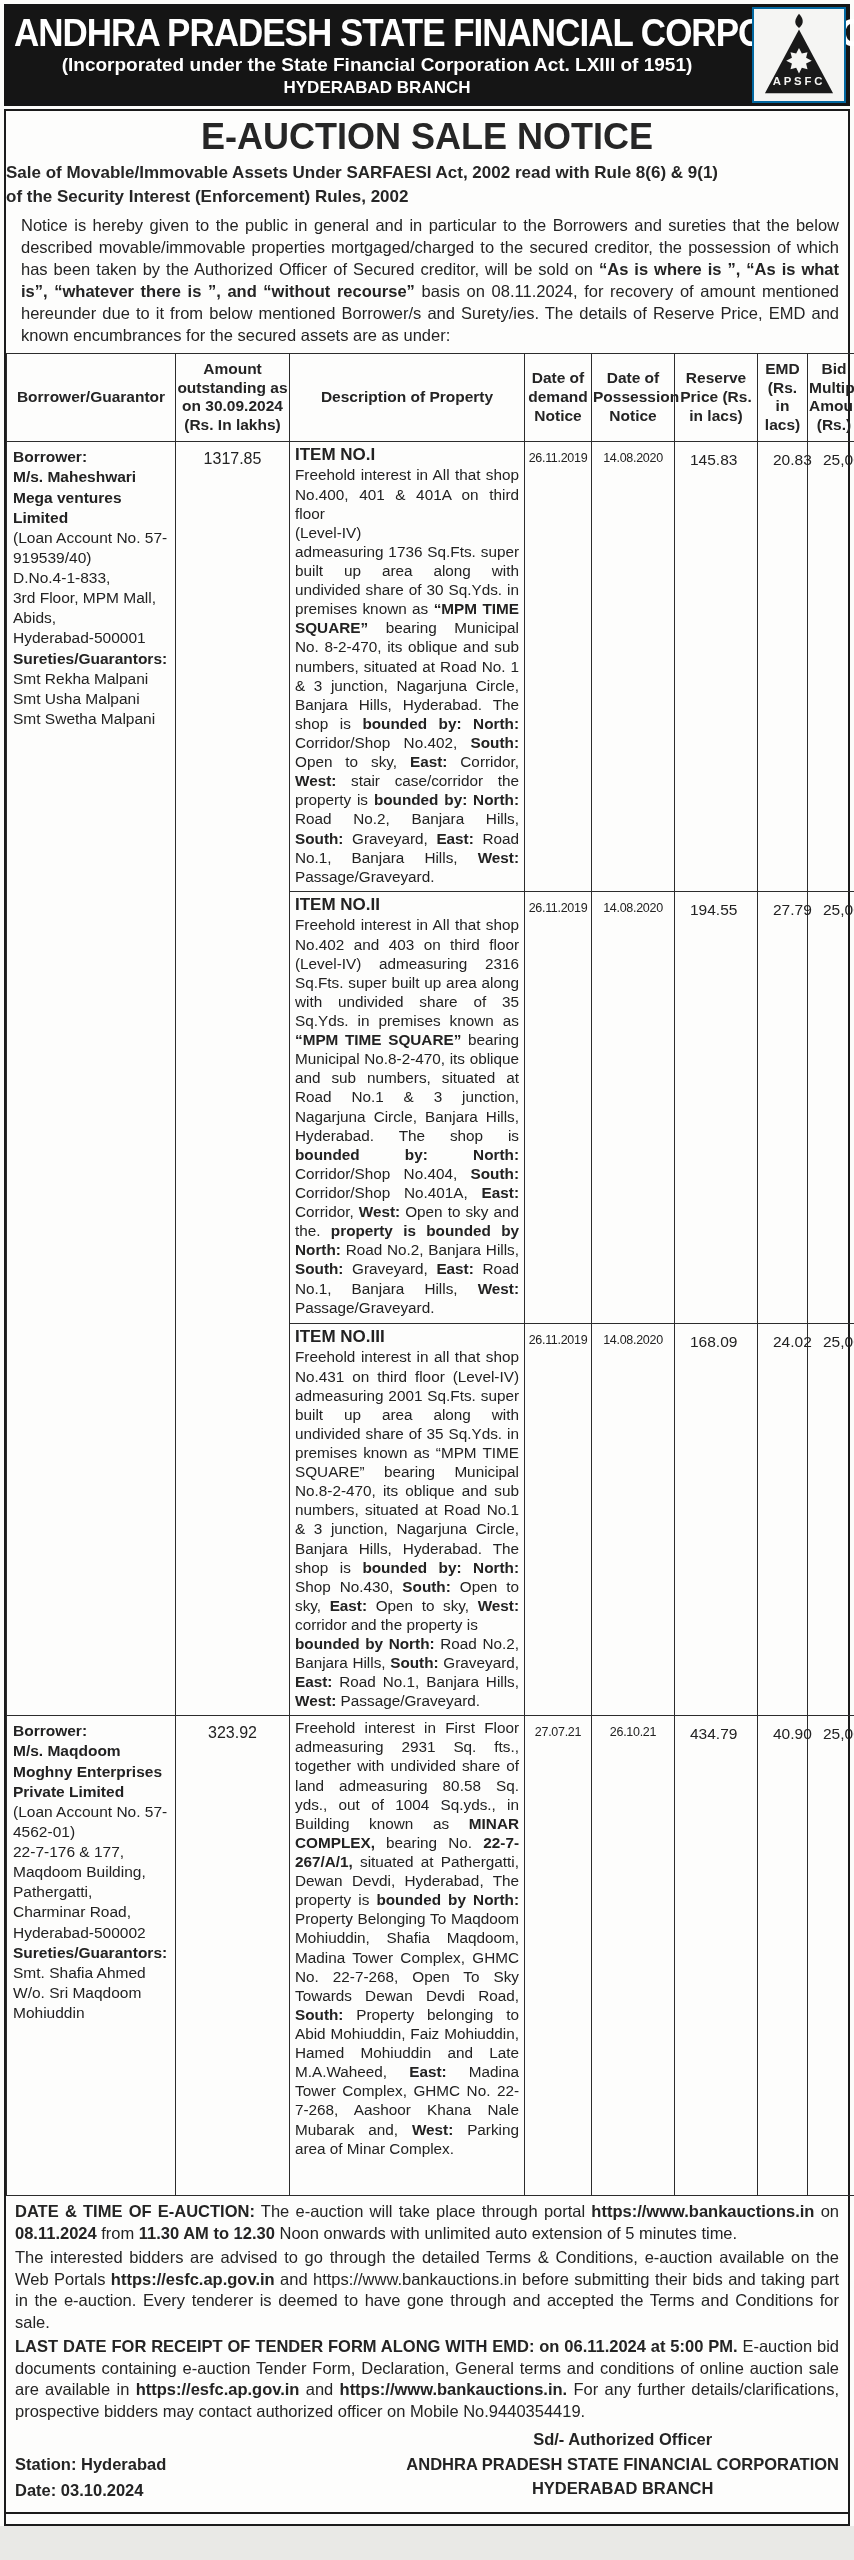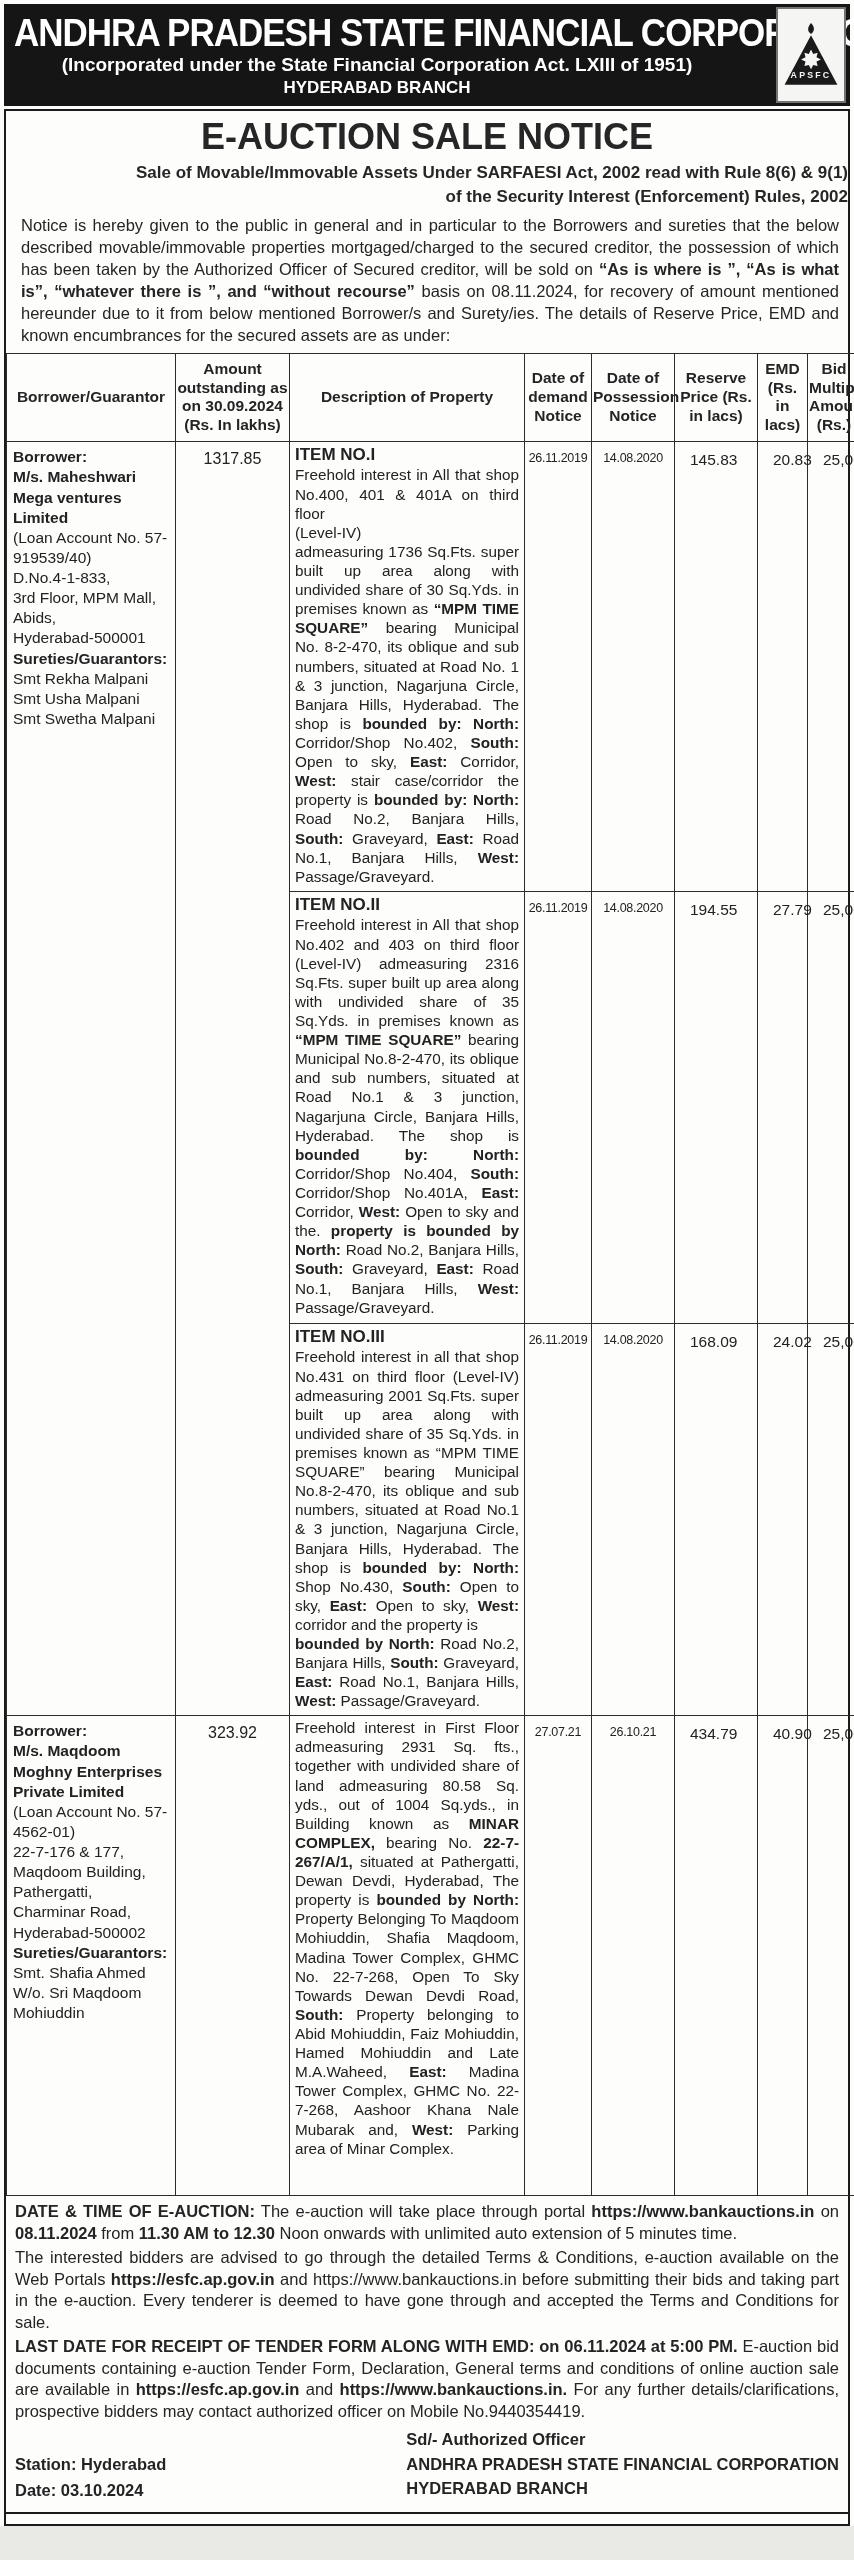--- a/index.html
+++ b/index.html
@@ -4,26 +4,26 @@
 <style>
   html,body{margin:0;padding:0;background:#e9e9e6;}
   body{font-family:"Liberation Sans",sans-serif;color:#222;}
   #page{width:854px;margin:0 auto;background:#fcfcfa;box-sizing:border-box;padding:4px 4px 0 4px;}
 
   
   .masthead{position:relative;background:#151515;color:#fff;padding:8px 110px 8px 10px;min-height:92px;box-sizing:border-box;}
   .corp-title{font-size:35px;font-weight:bold;letter-spacing:-1px;text-align:center;line-height:1.02;transform:scaleY(1.12);transform-origin:center top;white-space:nowrap;}
   .corp-sub{font-size:19px;font-weight:bold;text-align:center;margin-top:6px;}
   .corp-branch{font-size:17px;font-weight:bold;text-align:center;margin-top:2px;}
-  .logo-box{position:absolute;top:3px;right:4px;width:70px;height:96px;background:#f5f5f3;border:2px solid #737373;box-sizing:border-box;display:flex;align-items:center;justify-content:center;}
+  .logo-box{position:absolute;top:3px;right:4px;width:94px;height:96px;background:#f5f5f3;border:2px solid #0369a1;box-sizing:border-box;display:flex;align-items:center;justify-content:center;}
 
   
   .main{border:2px solid #1b1b1b;margin-top:3px;background:#fdfdfc;}
   .notice-title{font-size:36px;font-weight:bold;text-align:center;margin:5px 0 3px 0;color:#262626;}
-  .notice-sub{font-size:17px;font-weight:bold;text-align:right;line-height:1.45;color:#262626;}
+  .notice-sub{font-size:17px;font-weight:bold;text-align:left;line-height:1.45;color:#262626;}
   .intro{font-size:16.5px;text-align:justify;line-height:1.33;padding:5px 9px 6px 15px;color:#242424;}
 
   
   table{border-collapse:collapse;table-layout:fixed;width:100%;}
   col.c1{width:169px}col.c2{width:114px}col.c3{width:235px}col.c4{width:67px}
   col.c5{width:83px}col.c6{width:83px}col.c7{width:50px}col.c8{width:53px}
   th,td{border:1.6px solid #2c2c2c;vertical-align:top;box-sizing:border-box;}
   th{font-size:15.5px;line-height:1.22;text-align:center;vertical-align:middle;padding:6px 1px;color:#242424;}
   td.borrower{font-size:15.5px;line-height:1.3;padding:5px 6px;white-space:pre-wrap;}
   td.amount{font-size:16px;text-align:center;padding-top:8px;}
@@ -32,21 +32,21 @@
   .item-title{font-weight:bold;font-size:17px;text-align:left;}
   td.date{font-size:12.5px;letter-spacing:-0.3px;text-align:center;padding:9px 1px;}
   td.money{font-size:15.5px;text-align:left;padding:9px 15px;}
   tr.r1{height:450px}tr.r2{height:432px}tr.r3{height:392px}tr.r4{height:480px}
 
   
   .terms{padding:3px 9px 0 9px;}
   .terms p{margin:2px 0;font-size:16.5px;line-height:1.32;text-align:justify;color:#242424;}
   .sig{display:flex;justify-content:space-between;padding:2px 9px 8px 9px;font-weight:bold;font-size:16.5px;color:#242424;}
   .sig-left{padding-top:24px;line-height:1.6;}
-  .sig-right{text-align:left;line-height:1.5;margin-left:38px;}
+  .sig-right{text-align:center;line-height:1.5;margin-left:38px;}
   .footer-box{border-top:2px solid #1b1b1b;display:flex;align-items:center;padding:5px 12px;}
 </style>
 </head>
 <body>
 
 <div id="page">
 
   <div class="masthead">
     <div class="corp-title">ANDHRA PRADESH STATE FINANCIAL CORPORATION</div>
     <div class="corp-sub">(Incorporated under the State Financial Corporation Act. LXIII of 1951)</div>

